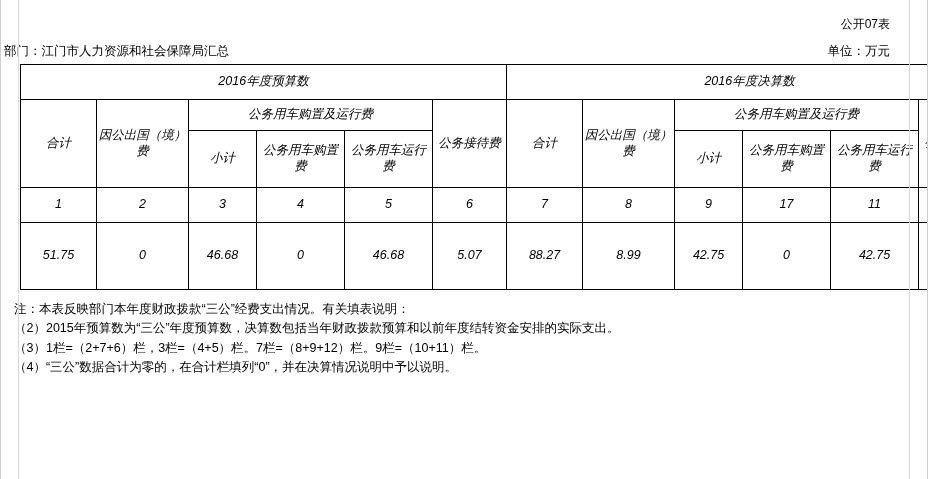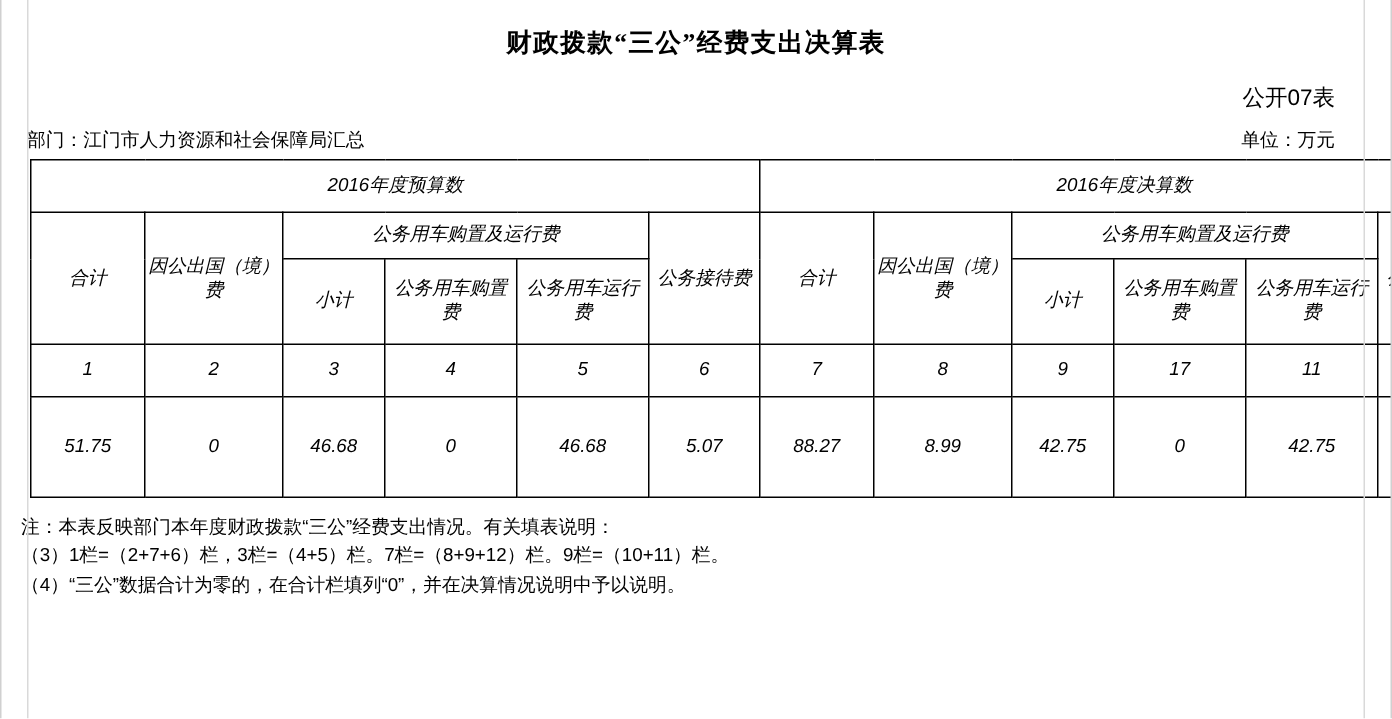--- a/index.html
+++ b/index.html
@@ -36,32 +36,32 @@
   .title {
     text-align: center;
     font-size: 17px;
     font-weight: bold;
     letter-spacing: 1px;
     padding-top: 17px;
     font-family: "Liberation Serif", serif;
   }
   .sheet-code {
     text-align: right;
-    font-size: 15px;
+    font-size: 12px;
     padding-right: 38px;
     padding-top: 16px;
   }
   .meta-row {
     display: flex;
     justify-content: space-between;
     align-items: flex-end;
     padding: 10px 38px 4px 4px;
     font-size: 12.5px;
   }
-  .meta-dept { padding-left: 0px; margin-left: 14px; }
+  .meta-dept { padding-left: 0px; }
   .meta-unit { }
 
   table.main {
     border-collapse: collapse;
     width: 890px;
     margin: 0 0 0 20px;
     table-layout: fixed;
   }
   table.main td {
     border: 1px solid #000000;
@@ -100,21 +100,20 @@
 </head>
 <body>
 
 <div class="page">
 
   <div class="edge-line edge-left"></div>
   <div class="edge-line edge-inner-left"></div>
   <div class="edge-line edge-inner-right"></div>
   <div class="edge-line edge-right"></div>
 
-  <div class="title">财政拨款“三公”经费支出决算表</div>
 
   <div class="sheet-code">公开07表</div>
 
   <div class="meta-row">
     <div class="meta-dept">部门：江门市人力资源和社会保障局汇总</div>
     <div class="meta-unit">单位：万元</div>
   </div>
 
   <table class="main">
     <colgroup>
@@ -180,17 +179,18 @@
         <td class="data-cell">42.75</td>
         <td class="data-cell">0</td>
         <td class="data-cell">42.75</td>
         <td class="data-cell">3.24</td>
       </tr>
     </tbody>
   </table>
 
   <div class="notes">
     <div>注：本表反映部门本年度财政拨款“三公”经费支出情况。有关填表说明：</div>
+    <div>（2）2015年预算数为“三公”年度预算数，决算数包括当年财政拨款预算和以前年度结转资金安排的实际支出。</div>
     <div>（3）1栏=（2+7+6）栏，3栏=（4+5）栏。7栏=（8+9+12）栏。9栏=（10+11）栏。</div>
     <div>（4）“三公”数据合计为零的，在合计栏填列“0”，并在决算情况说明中予以说明。</div>
   </div>
 
 </div>
 
 </body></html>

